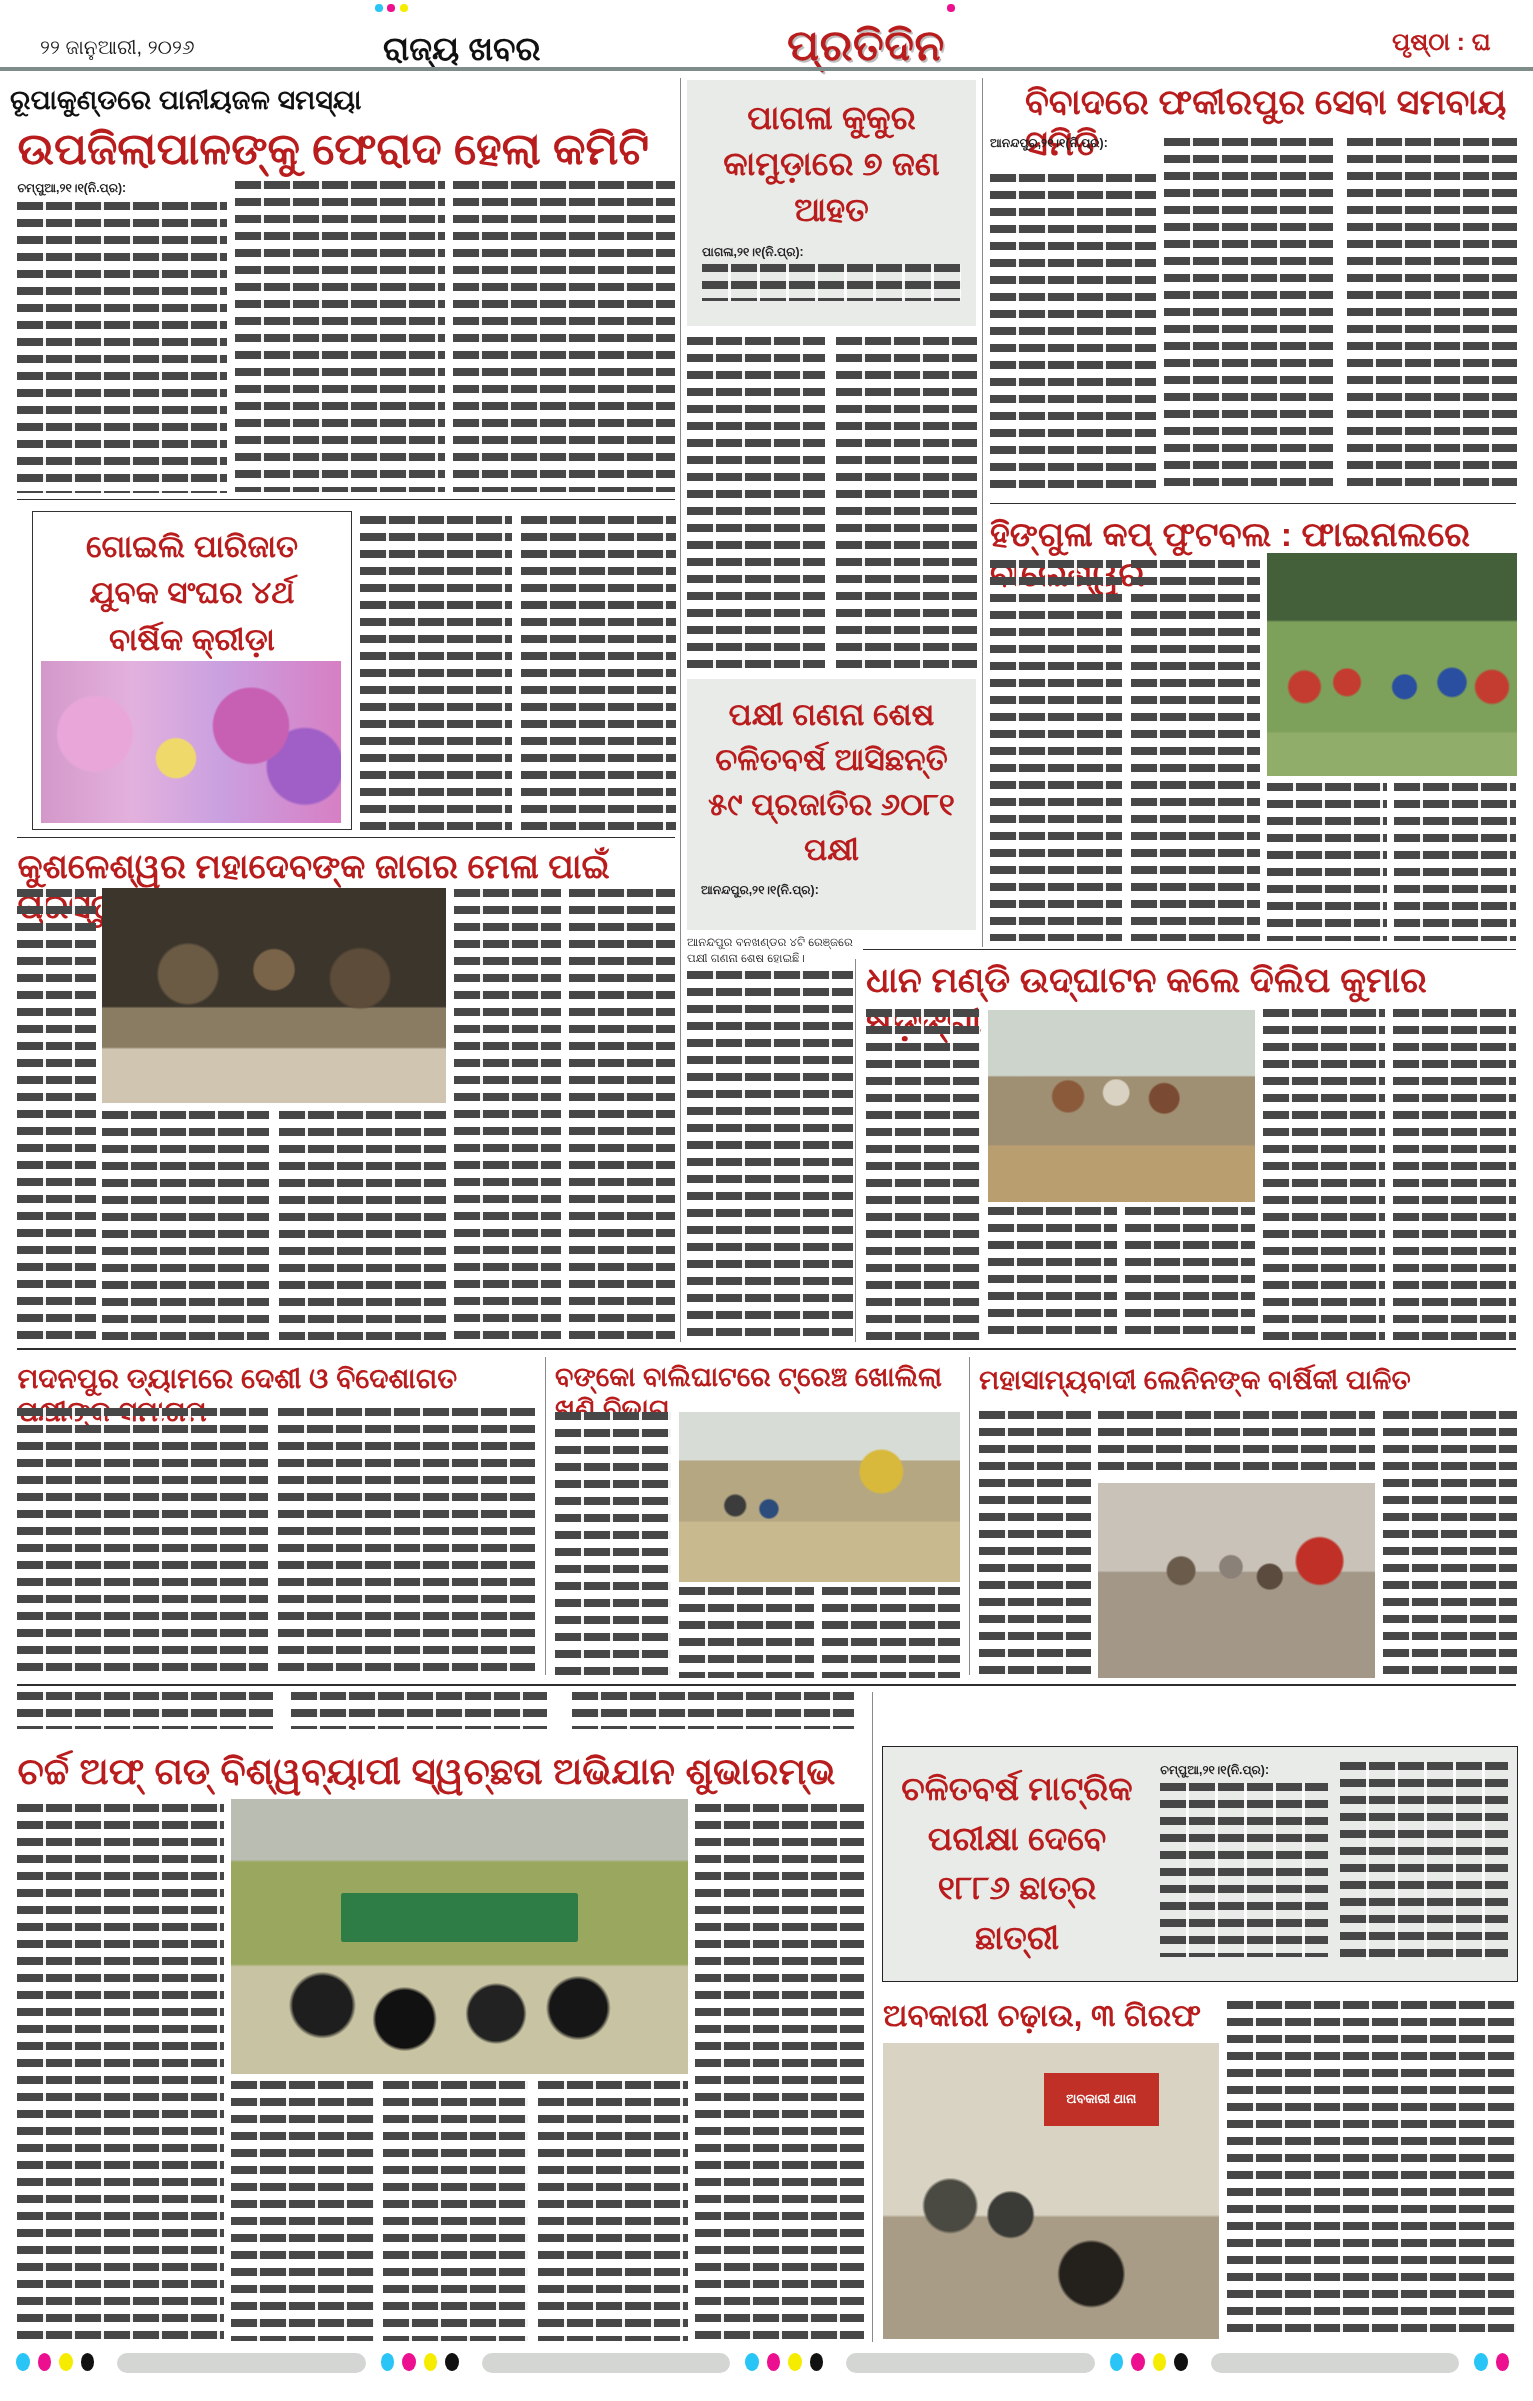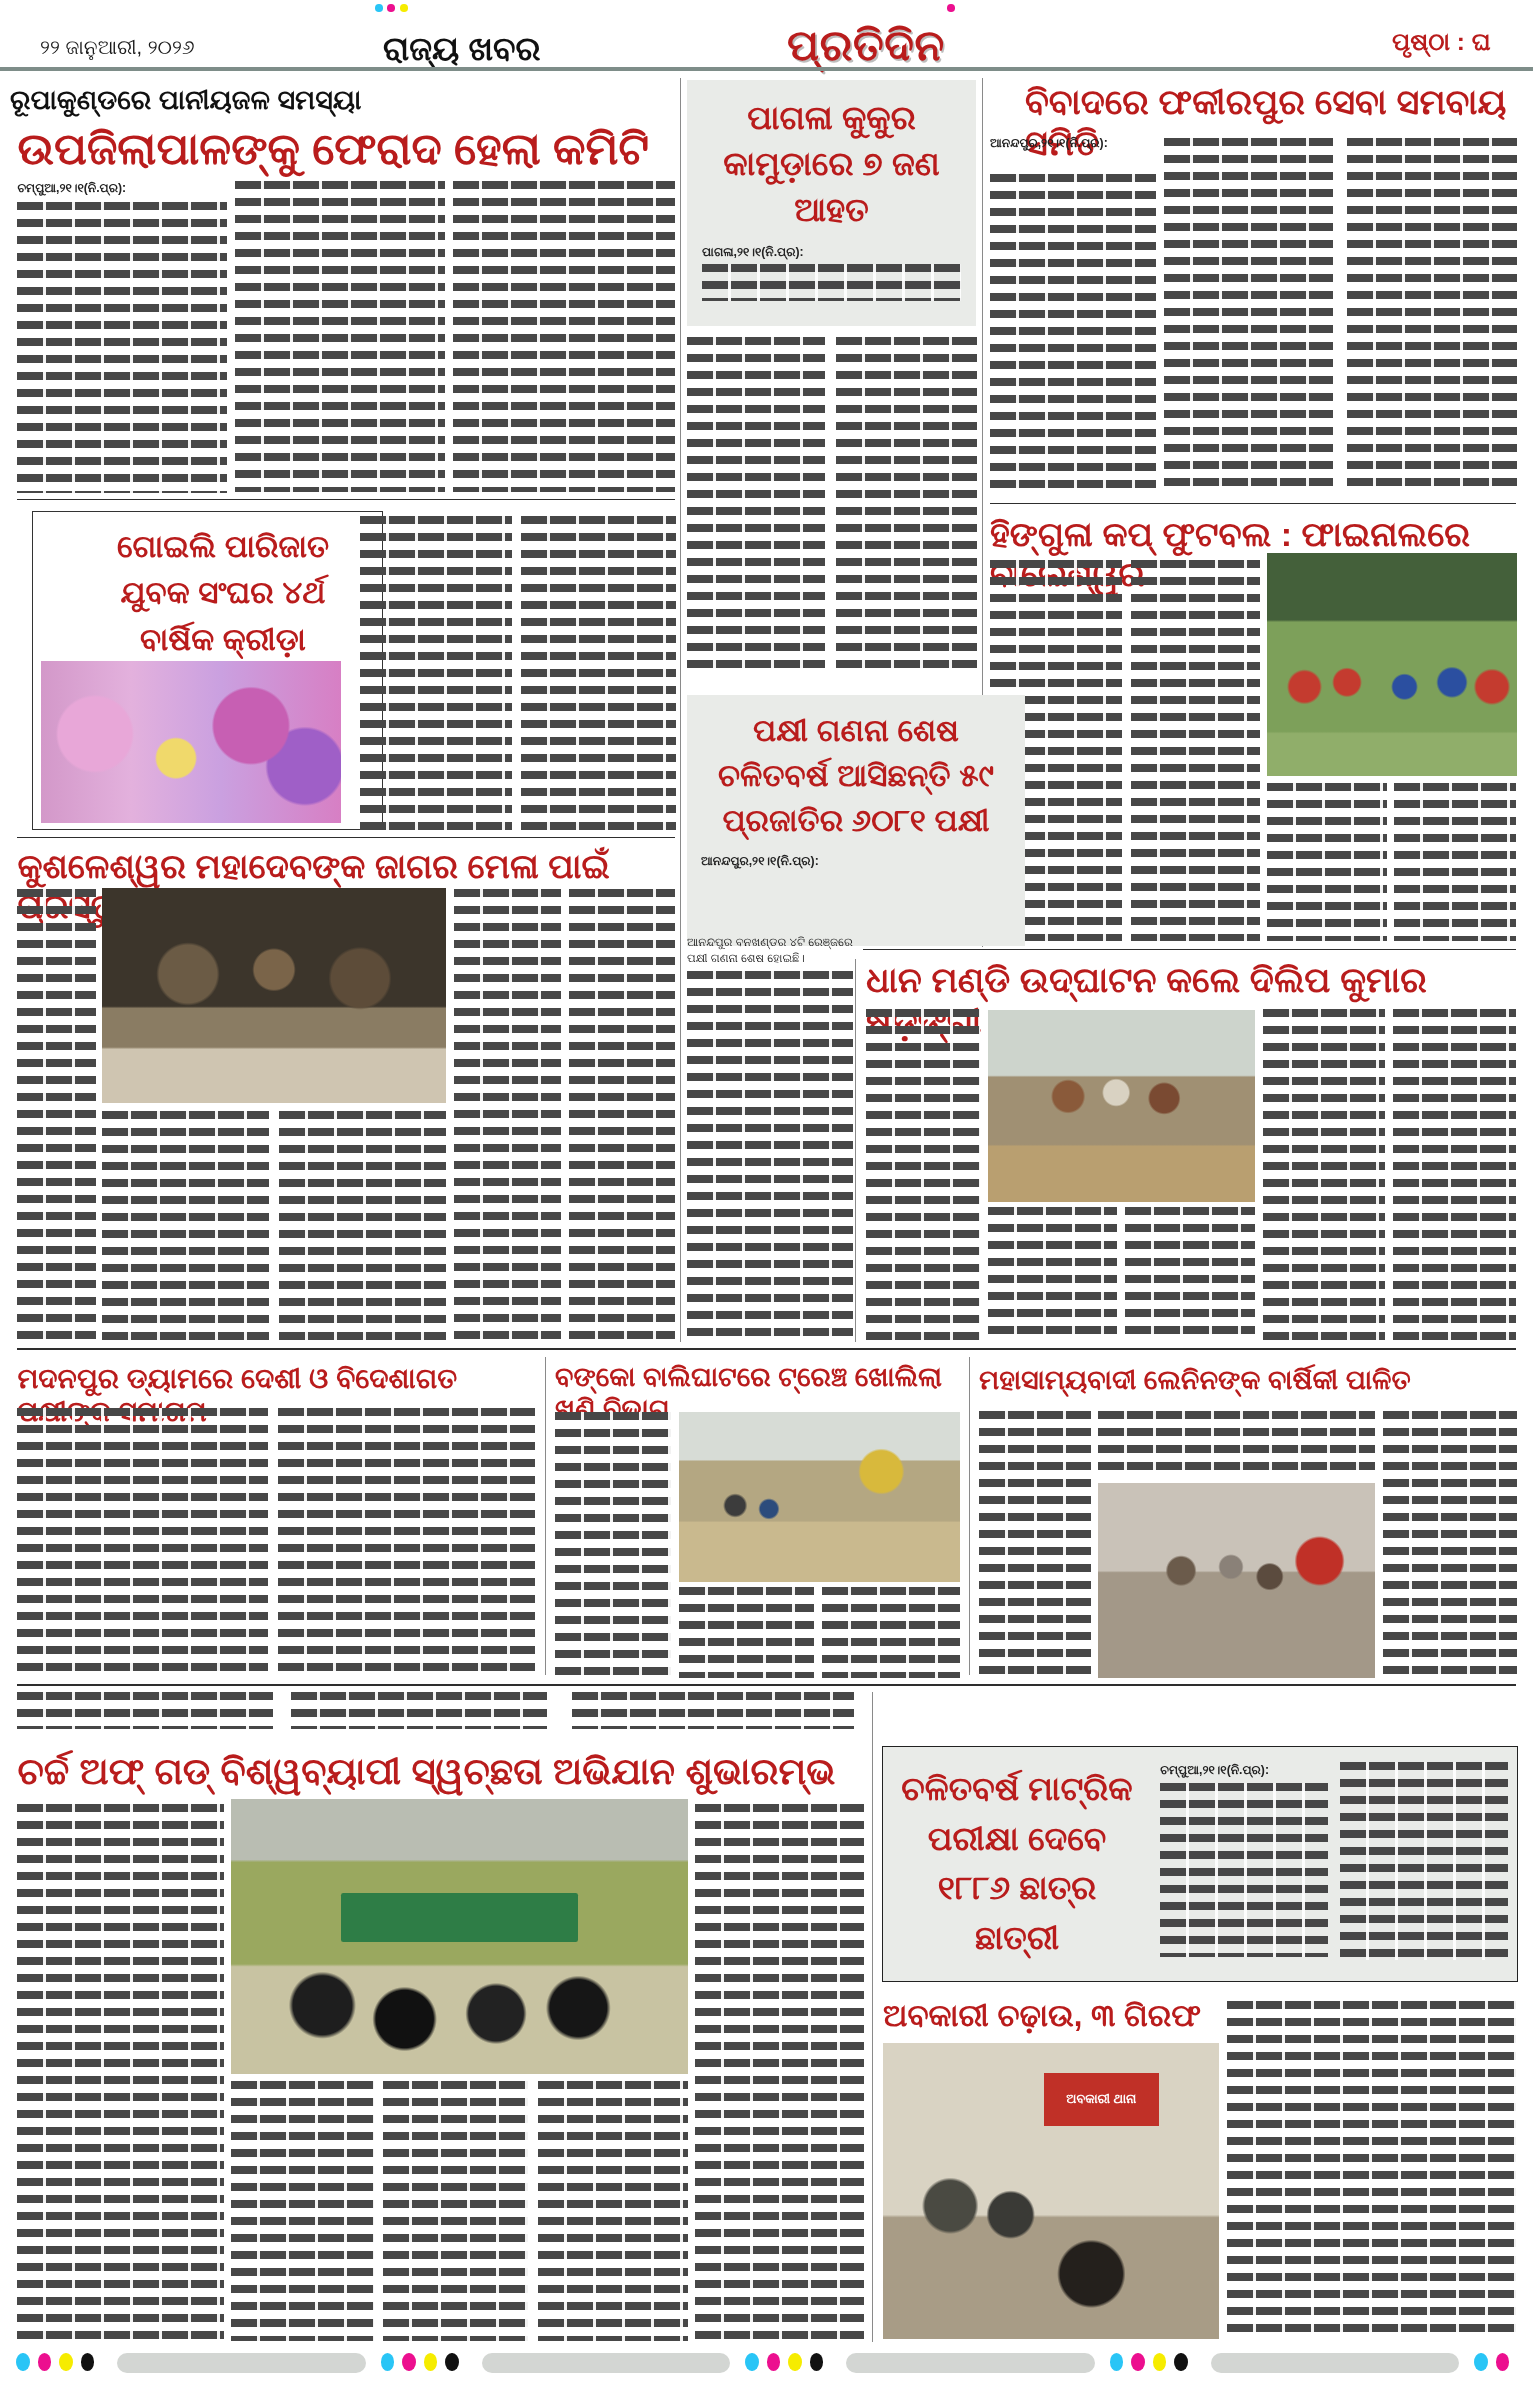--- a/index.html
+++ b/index.html
@@ -65,21 +65,21 @@
   <div class="abs tl" style="left:687px;top:337px;width:138px;height:336px;"></div>
   <div class="abs tl" style="left:836px;top:337px;width:141px;height:336px;"></div>
 
   <div class="abs hl" style="left:990px;top:81px;width:535px;font-size:35px;margin-left:35px;">ବିବାଦରେ ଫକୀରପୁର ସେବା ସମବାୟ ସମିତି</div>
   <div class="abs dl" style="left:990px;top:135px;width:166px;">ଆନନ୍ଦପୁର,୨୧।୧(ନି.ପ୍ର):</div>
   <div class="abs tl" style="left:990px;top:174px;width:166px;height:321px;"></div>
   <div class="abs tl" style="left:1164px;top:138px;width:169px;height:357px;"></div>
   <div class="abs tl" style="left:1347px;top:138px;width:170px;height:357px;"></div>
   <div class="abs hrule" style="left:990px;top:503px;width:526px;"></div>
 
-  <div class="abs" style="left:32px;top:511px;width:318px;height:317px;border:1.2px solid #333;background:#fff;padding-left:31px;">
+  <div class="abs" style="left:32px;top:511px;width:318px;height:317px;border:1.2px solid #333;background:#fff;">
     <div class="hl center" style="padding:11.6px 16.3px 0 16.3px;font-size:31px;line-height:1.5;">ଗୋଇଲି ପାରିଜାତ ଯୁବକ ସଂଘର ୪ର୍ଥ ବାର୍ଷିକ କ୍ରୀଡ଼ା</div>
     <div style="position:absolute;left:8.1px;bottom:5.8px;width:300px;height:162px;background:
         radial-gradient(circle at 18% 45%, #e8a7d8 0 14%, rgba(0,0,0,0) 15%),
         radial-gradient(circle at 45% 60%, #f0d96b 0 10%, rgba(0,0,0,0) 11%),
         radial-gradient(circle at 70% 40%, #c75fb3 0 16%, rgba(0,0,0,0) 17%),
         radial-gradient(circle at 88% 65%, #9f5fc7 0 13%, rgba(0,0,0,0) 14%),
         linear-gradient(90deg,#d398c9,#e3b1dd 30%,#caa0e0 60%,#d77fc4);"></div>
   </div>
   <div class="abs tl" style="left:360px;top:516px;width:152px;height:314px;"></div>
   <div class="abs tl" style="left:521px;top:516px;width:155px;height:314px;"></div>
@@ -103,21 +103,21 @@
   <div class="abs" style="left:1267px;top:553px;width:250px;height:223px;background:
       radial-gradient(circle at 15% 60%, #c43b2f 0 6%, rgba(0,0,0,0) 7%),
       radial-gradient(circle at 32% 58%, #c43b2f 0 6%, rgba(0,0,0,0) 7%),
       radial-gradient(circle at 55% 60%, #2b4fa0 0 6%, rgba(0,0,0,0) 7%),
       radial-gradient(circle at 74% 58%, #2b4fa0 0 6%, rgba(0,0,0,0) 7%),
       radial-gradient(circle at 90% 60%, #c43b2f 0 6%, rgba(0,0,0,0) 7%),
       linear-gradient(180deg,#44603a 0 30%, #7da05a 31% 80%, #90ae6a 81% 100%);"></div>
   <div class="abs tl" style="left:1267px;top:783px;width:120px;height:158px;"></div>
   <div class="abs tl" style="left:1394px;top:783px;width:122px;height:158px;"></div>
 
-  <div class="abs graybox" style="left:687px;top:679px;width:338px;height:251px;margin-top:16px;">
+  <div class="abs graybox" style="left:687px;top:679px;width:289px;height:251px;">
     <div class="hl center" style="padding:14px 12.8px 0 12.8px;font-size:31px;line-height:1.45;">ପକ୍ଷୀ ଗଣନା ଶେଷ ଚଳିତବର୍ଷ ଆସିଛନ୍ତି ୫୯ ପ୍ରଜାତିର ୬୦୮୧ ପକ୍ଷୀ</div>
     <div class="dl" style="margin:9.3px 14px 0 14px;">ଆନନ୍ଦପୁର,୨୧।୧(ନି.ପ୍ର):</div>
   </div>
   <div class="abs" style="left:687px;top:934px;width:166px;font-size:11.6px;line-height:1.4;">ଆନନ୍ଦପୁର ବନଖଣ୍ଡର ୪ଟି ରେଞ୍ଜରେ ପକ୍ଷୀ ଗଣନା ଶେଷ ହୋଇଛି।</div>
   <div class="abs tl" style="left:687px;top:971px;width:166px;height:370px;"></div>
 
   <div class="abs hrule" style="left:863px;top:949px;width:653px;"></div>
   <div class="abs hl" style="left:866px;top:959px;width:651px;font-size:35px;">ଧାନ ମଣ୍ଡି ଉଦ୍‌ଘାଟନ କଲେ ଦିଲିପ କୁମାର ଷଡ଼ଙ୍ଗୀ</div>
   <div class="abs tl" style="left:866px;top:1009px;width:114px;height:332px;"></div>
   <div class="abs" style="left:988px;top:1010px;width:267px;height:192px;background:

